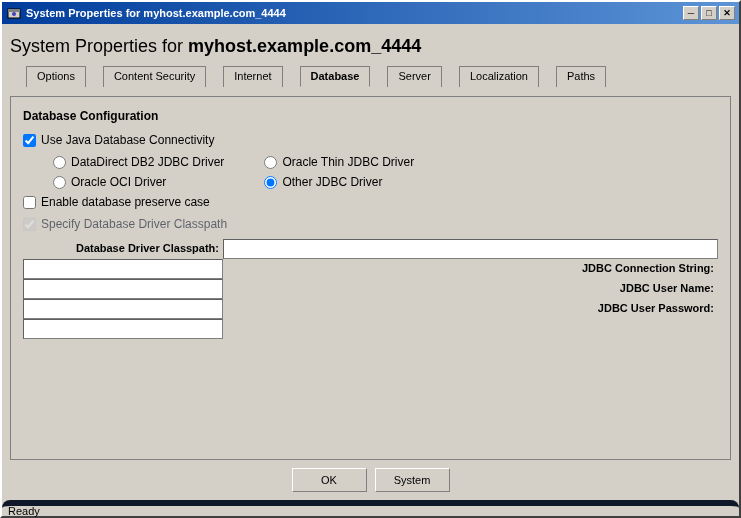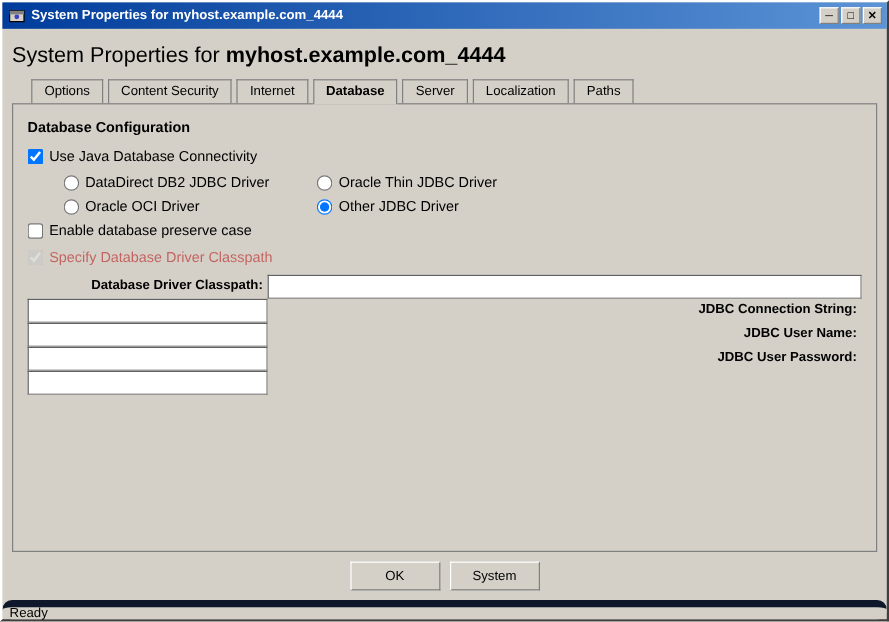--- a/index.html
+++ b/index.html
@@ -71,22 +71,22 @@
       padding: 6px 8px 0 8px;
     }
     .window-title {
       font-size: 18px;
       font-weight: normal;
       padding: 6px 0 8px 0;
       color: #000;
     }
     .tabs {
       display: flex;
-      gap: 4px;
-      margin-bottom: 0;
+      gap: 17px;
+      margin-bottom: 10px;
       padding-left: 16px;
     }
     .tab {
       padding: 3px 10px;
       background: #d4d0c8;
       border: 1px solid #808080;
       border-bottom: none;
       cursor: pointer;
       font-size: 11px;
       color: #000;
@@ -136,21 +136,21 @@
       align-items: center;
       gap: 5px;
     }
     input[type="radio"] {
       margin: 0;
     }
     input[type="checkbox"] {
       margin: 0;
     }
     .disabled-text {
-      color: #b91c1c;
+      color: #0f172a;
     }
     .field-grid {
       display: grid;
       grid-template-columns: 200px 1fr;
       gap: 0 0;
       margin-top: 8px;
     }
     .field-label {
       text-align: right;
       padding-right: 4px;

